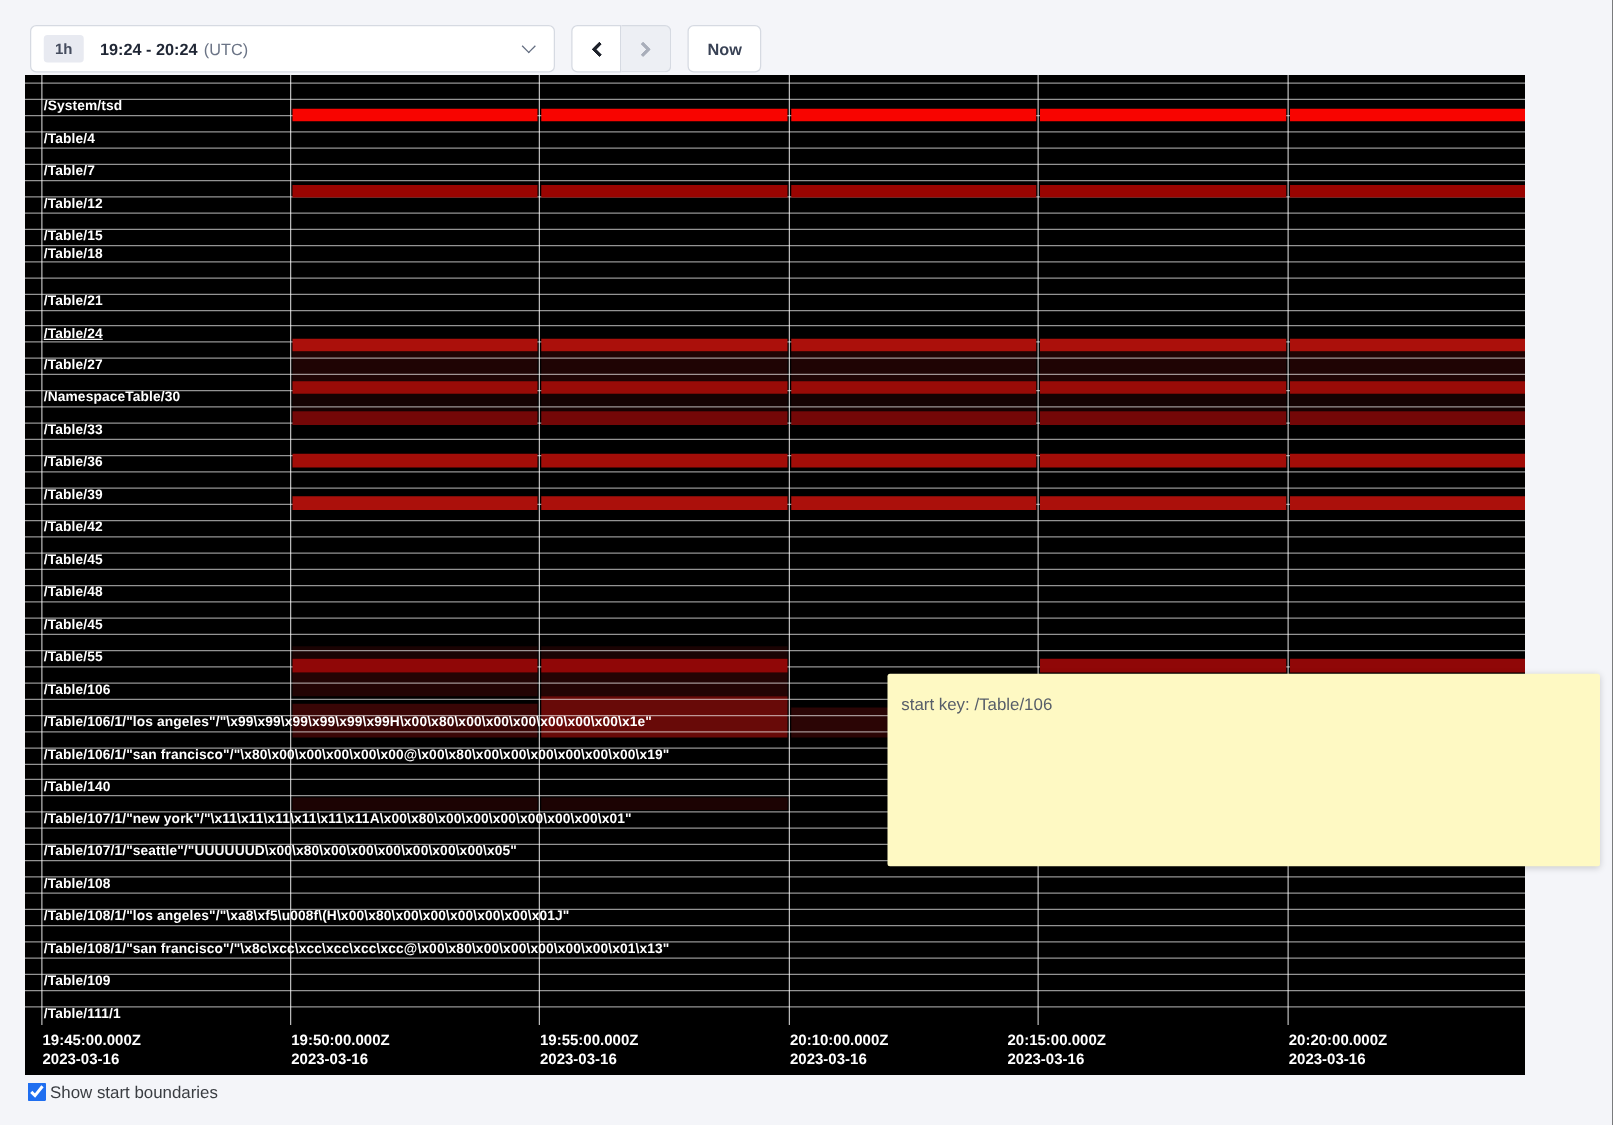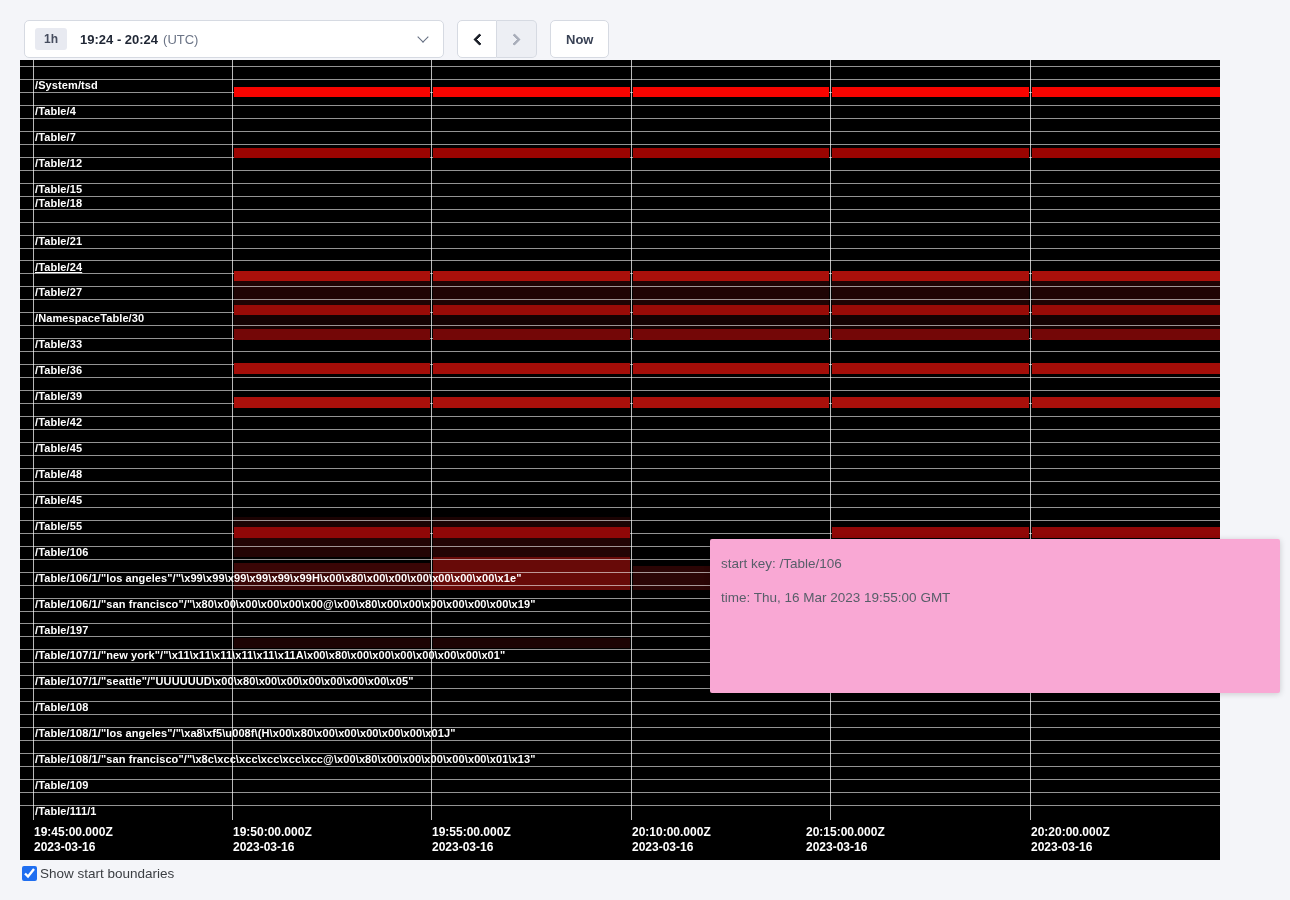--- a/index.html
+++ b/index.html
@@ -54,21 +54,21 @@
   .rowlabel {
     position:absolute; left:15px; color:#fff; font-size:11px; font-weight:700;
     line-height:12px; white-space:nowrap; z-index:4; letter-spacing:0.1px;
   }
   .axis { position:absolute; left:0; top:760px; width:1200px; height:40px; background:#000; }
   .tick { position:absolute; top:5px; color:#fff; font-size:12px; font-weight:700; line-height:15px; white-space:nowrap; }
 
   
   .tooltip {
     position:absolute; left:710px; top:539px; width:570px; height:154px;
-    background:#f9a8d4; border-radius:2px; box-shadow:0 1px 6px rgba(0,0,0,0.18);
+    background:#fef9c3; border-radius:2px; box-shadow:0 1px 6px rgba(0,0,0,0.18);
     padding:8px 0 0 11px; z-index:10;
   }
   .tline { font-size:13.5px; color:#575e69; line-height:34px; white-space:nowrap; }
 
   
   .cbrow { position:absolute; left:22px; top:866px; display:flex; align-items:center; }
   .cbrow input { width:15px; height:15px; margin:0; accent-color:#1f6ef0; }
   .cblabel { font-size:13.5px; color:#3a3d42; margin-left:3px; }
 </style>
 </head>
@@ -230,21 +230,21 @@
       <div class="rowlabel" style="top: 304px;">/Table/36</div>
       <div class="rowlabel" style="top: 330px;">/Table/39</div>
       <div class="rowlabel" style="top: 356px;">/Table/42</div>
       <div class="rowlabel" style="top: 382px;">/Table/45</div>
       <div class="rowlabel" style="top: 408px;">/Table/48</div>
       <div class="rowlabel" style="top: 434px;">/Table/45</div>
       <div class="rowlabel" style="top: 460px;">/Table/55</div>
       <div class="rowlabel" style="top: 486px;">/Table/106</div>
       <div class="rowlabel" style="top: 512px;">/Table/106/1/"los angeles"/"\x99\x99\x99\x99\x99\x99H\x00\x80\x00\x00\x00\x00\x00\x00\x1e"</div>
       <div class="rowlabel" style="top: 538px;">/Table/106/1/"san francisco"/"\x80\x00\x00\x00\x00\x00@\x00\x80\x00\x00\x00\x00\x00\x00\x19"</div>
-      <div class="rowlabel" style="top: 564px;">/Table/197</div>
+      <div class="rowlabel" style="top: 564px;">/Table/140</div>
       <div class="rowlabel" style="top: 589px;">/Table/107/1/"new york"/"\x11\x11\x11\x11\x11\x11A\x00\x80\x00\x00\x00\x00\x00\x00\x01"</div>
       <div class="rowlabel" style="top: 615px;">/Table/107/1/"seattle"/"UUUUUUD\x00\x80\x00\x00\x00\x00\x00\x00\x05"</div>
       <div class="rowlabel" style="top: 641px;">/Table/108</div>
       <div class="rowlabel" style="top: 667px;">/Table/108/1/"los angeles"/"\xa8\xf5\u008f\(H\x00\x80\x00\x00\x00\x00\x00\x01J"</div>
       <div class="rowlabel" style="top: 693px;">/Table/108/1/"san francisco"/"\x8c\xcc\xcc\xcc\xcc\xcc@\x00\x80\x00\x00\x00\x00\x00\x01\x13"</div>
       <div class="rowlabel" style="top: 719px;">/Table/109</div>
       <div class="rowlabel" style="top: 745px;">/Table/111/1</div>
     </div>
   <div class="axis">
       <div class="tick" style="left: 14px;">
@@ -269,19 +269,18 @@
       </div>
       <div class="tick" style="left: 1011px;">
         <div>20:20:00.000Z</div>
         <div>2023-03-16</div>
       </div>
     </div>
 </div>
 
 <div class="tooltip">
     <div class="tline">start key: /Table/106</div>
-    <div class="tline">time: Thu, 16 Mar 2023 19:55:00 GMT</div>
   </div>
 
 <div class="cbrow">
   <input type="checkbox" checked="" style="">
   <span class="cblabel">Show start boundaries</span>
 </div>
 
 </body></html>

